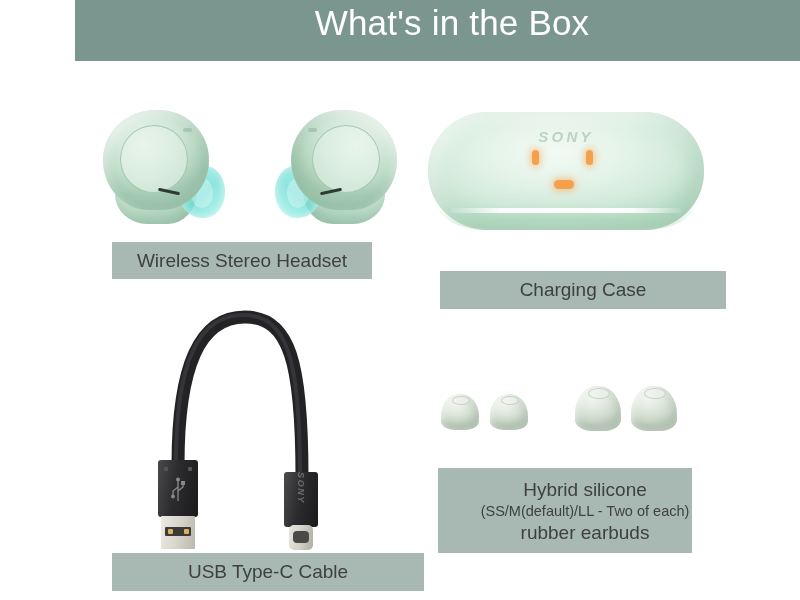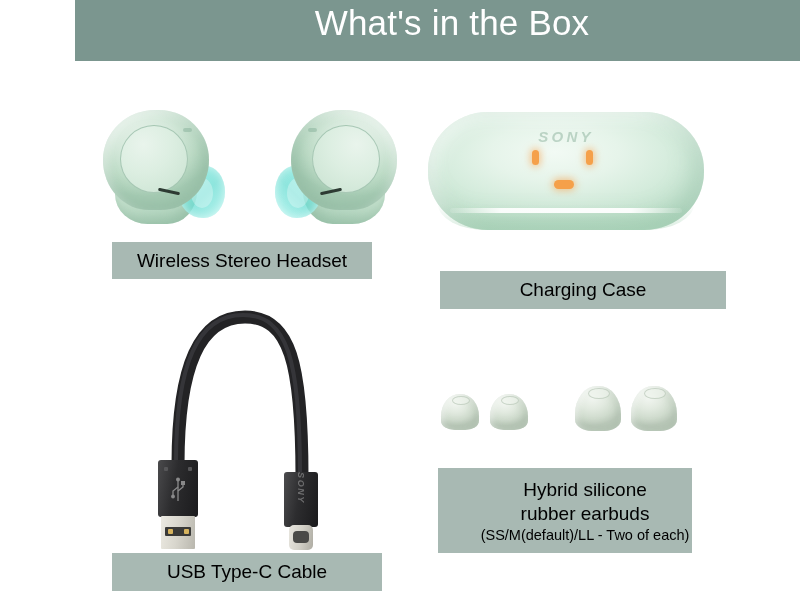--- a/index.html
+++ b/index.html
@@ -47,41 +47,41 @@
     flex-direction: column;
     align-items: center;
     justify-content: center;
     text-align: center;
     box-sizing: border-box;
   }
   .caption-line {
     font-size: 19px;
     line-height: 24px;
     white-space: nowrap;
-    color: #000000;
+    color: #404040;
   }
   .caption-line.small {
     font-size: 14.5px;
     line-height: 19px;
   }
 
   #caption-headset {
     left: 112px; top: 242px; width: 260px; height: 37px;
   }
   #caption-case {
     left: 440px; top: 271px; width: 286px; height: 38px;
   }
   #caption-earbuds {
     left: 438px; top: 468px; width: 254px; height: 85px;
     justify-content: center;
     padding-top: 2px;
     padding-left: 40px;
   }
   #caption-cable {
-    left: 112px; top: 553px; width: 270px; height: 38px;
+    left: 112px; top: 553px; width: 312px; height: 38px;
   }
 
   
   .product-art { position: absolute; font-style: italic; }
 
   
   #earbuds-art { left: 95px; top: 108px; width: 300px; height: 125px; }
 
   .earbud { position: absolute; width: 150px; height: 120px; }
   .earbud-body {
@@ -398,19 +398,19 @@
 <div class="caption-chip" id="caption-headset">
   <div class="caption-line">Wireless Stereo Headset</div>
 </div>
 
 <div class="caption-chip" id="caption-case">
   <div class="caption-line">Charging Case</div>
 </div>
 
 <div class="caption-chip" id="caption-earbuds">
   <div class="caption-line">Hybrid silicone</div>
+  <div class="caption-line small">(SS/M(default)/LL - Two of each)</div>
   <div class="caption-line">rubber earbuds</div>
-  <div class="caption-line small">(SS/M(default)/LL - Two of each)</div>
 </div>
 
 <div class="caption-chip" id="caption-cable">
   <div class="caption-line">USB Type-C Cable</div>
 </div>
 
 </body></html>

